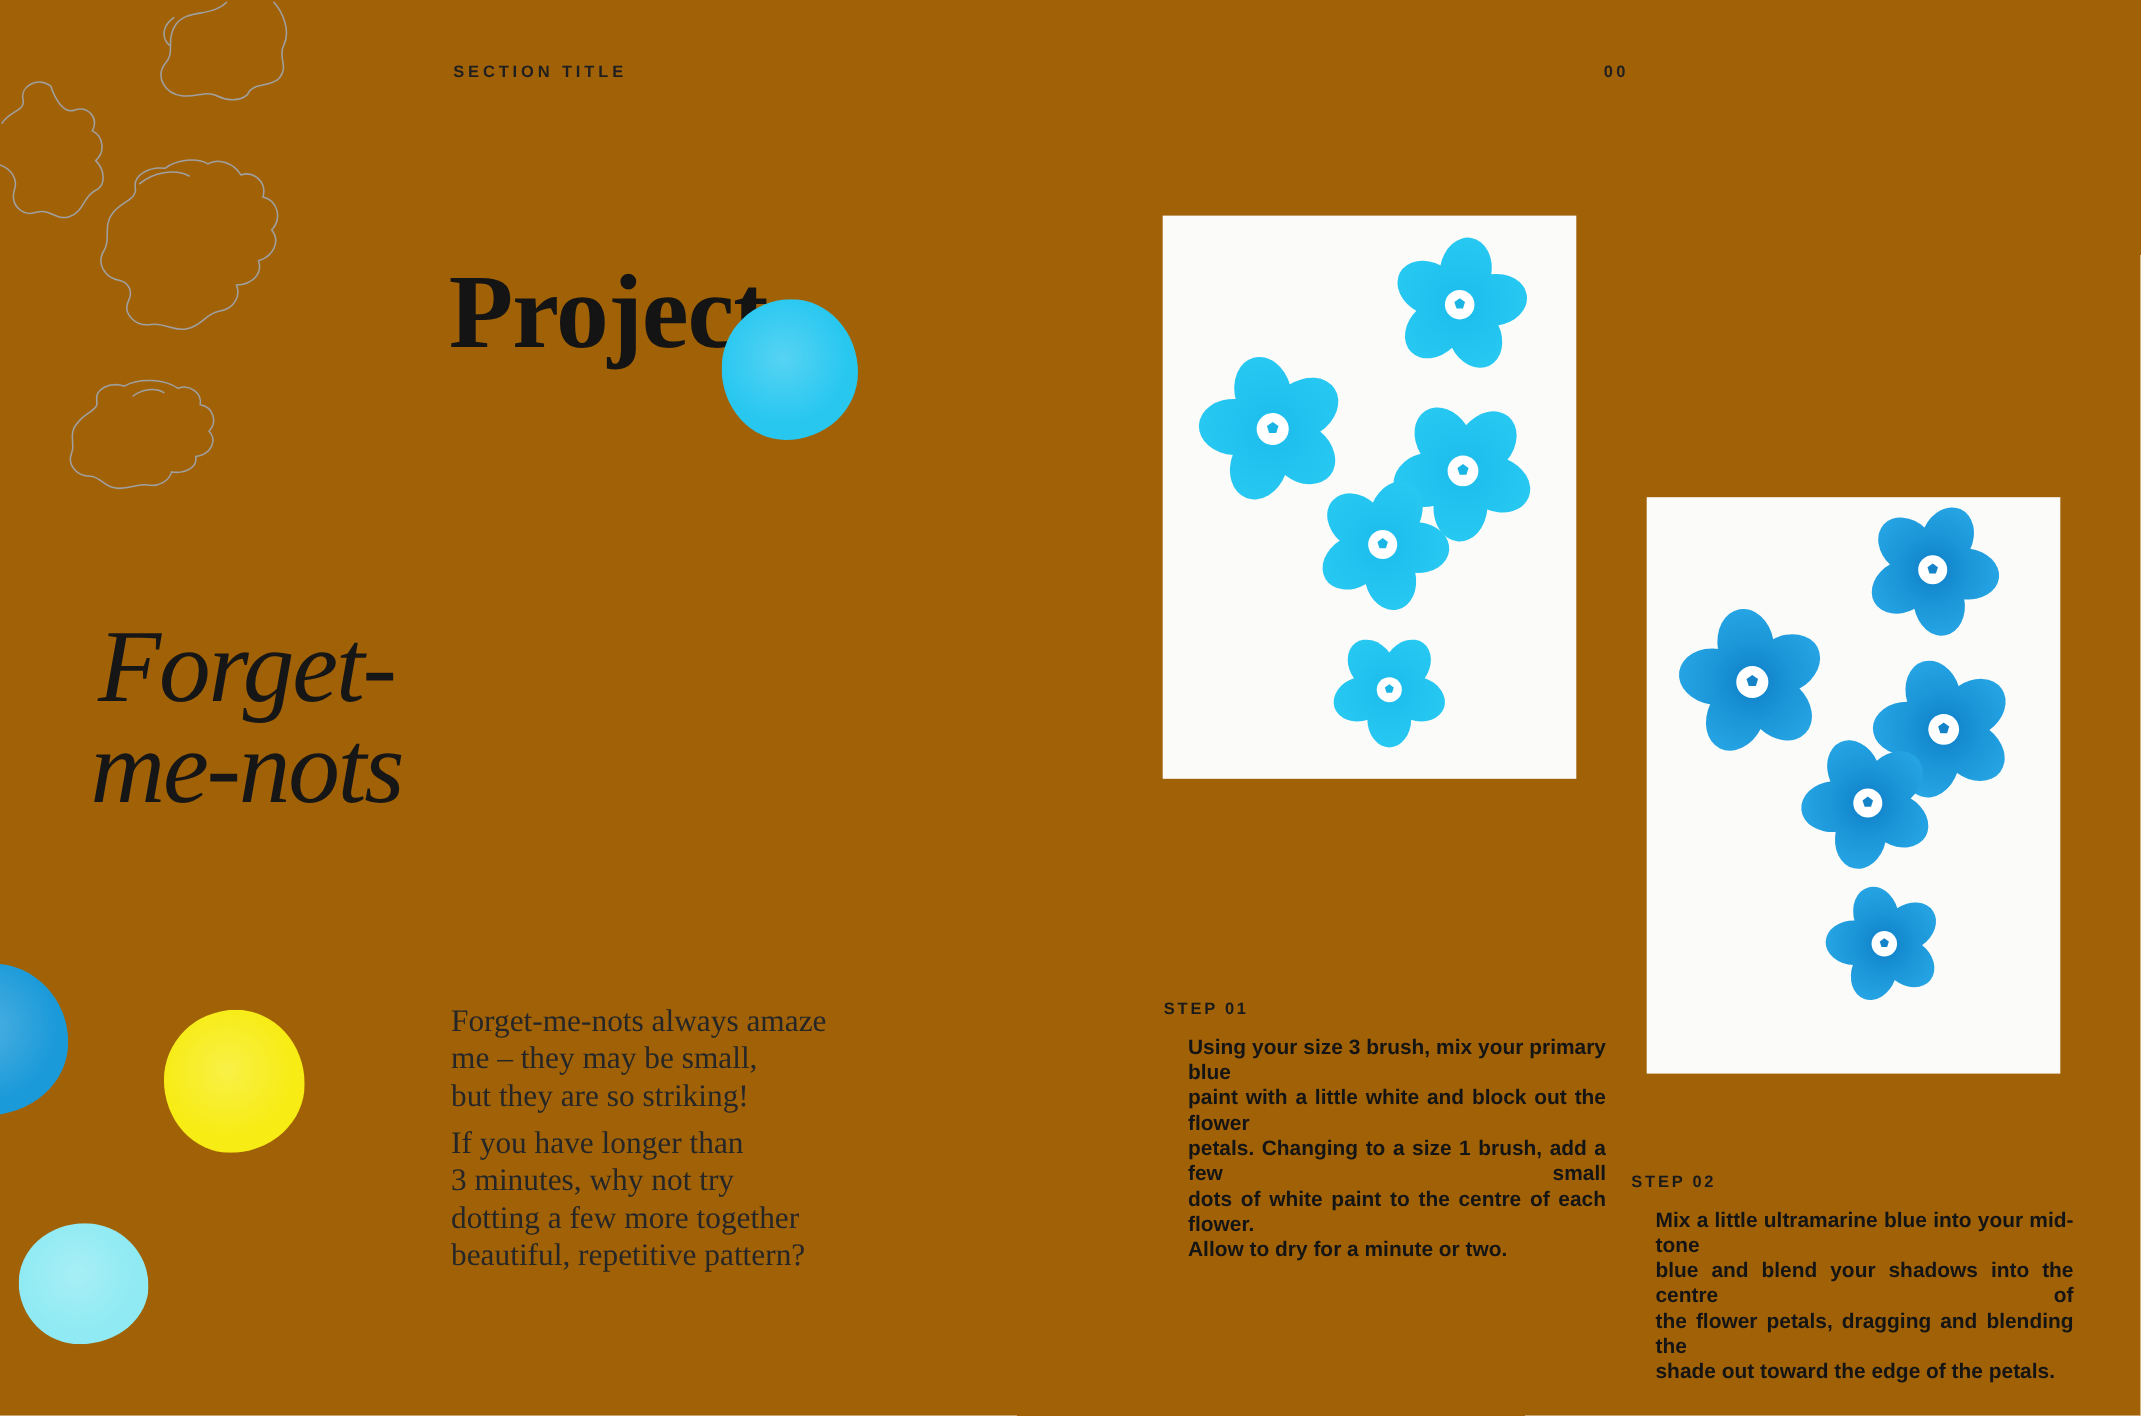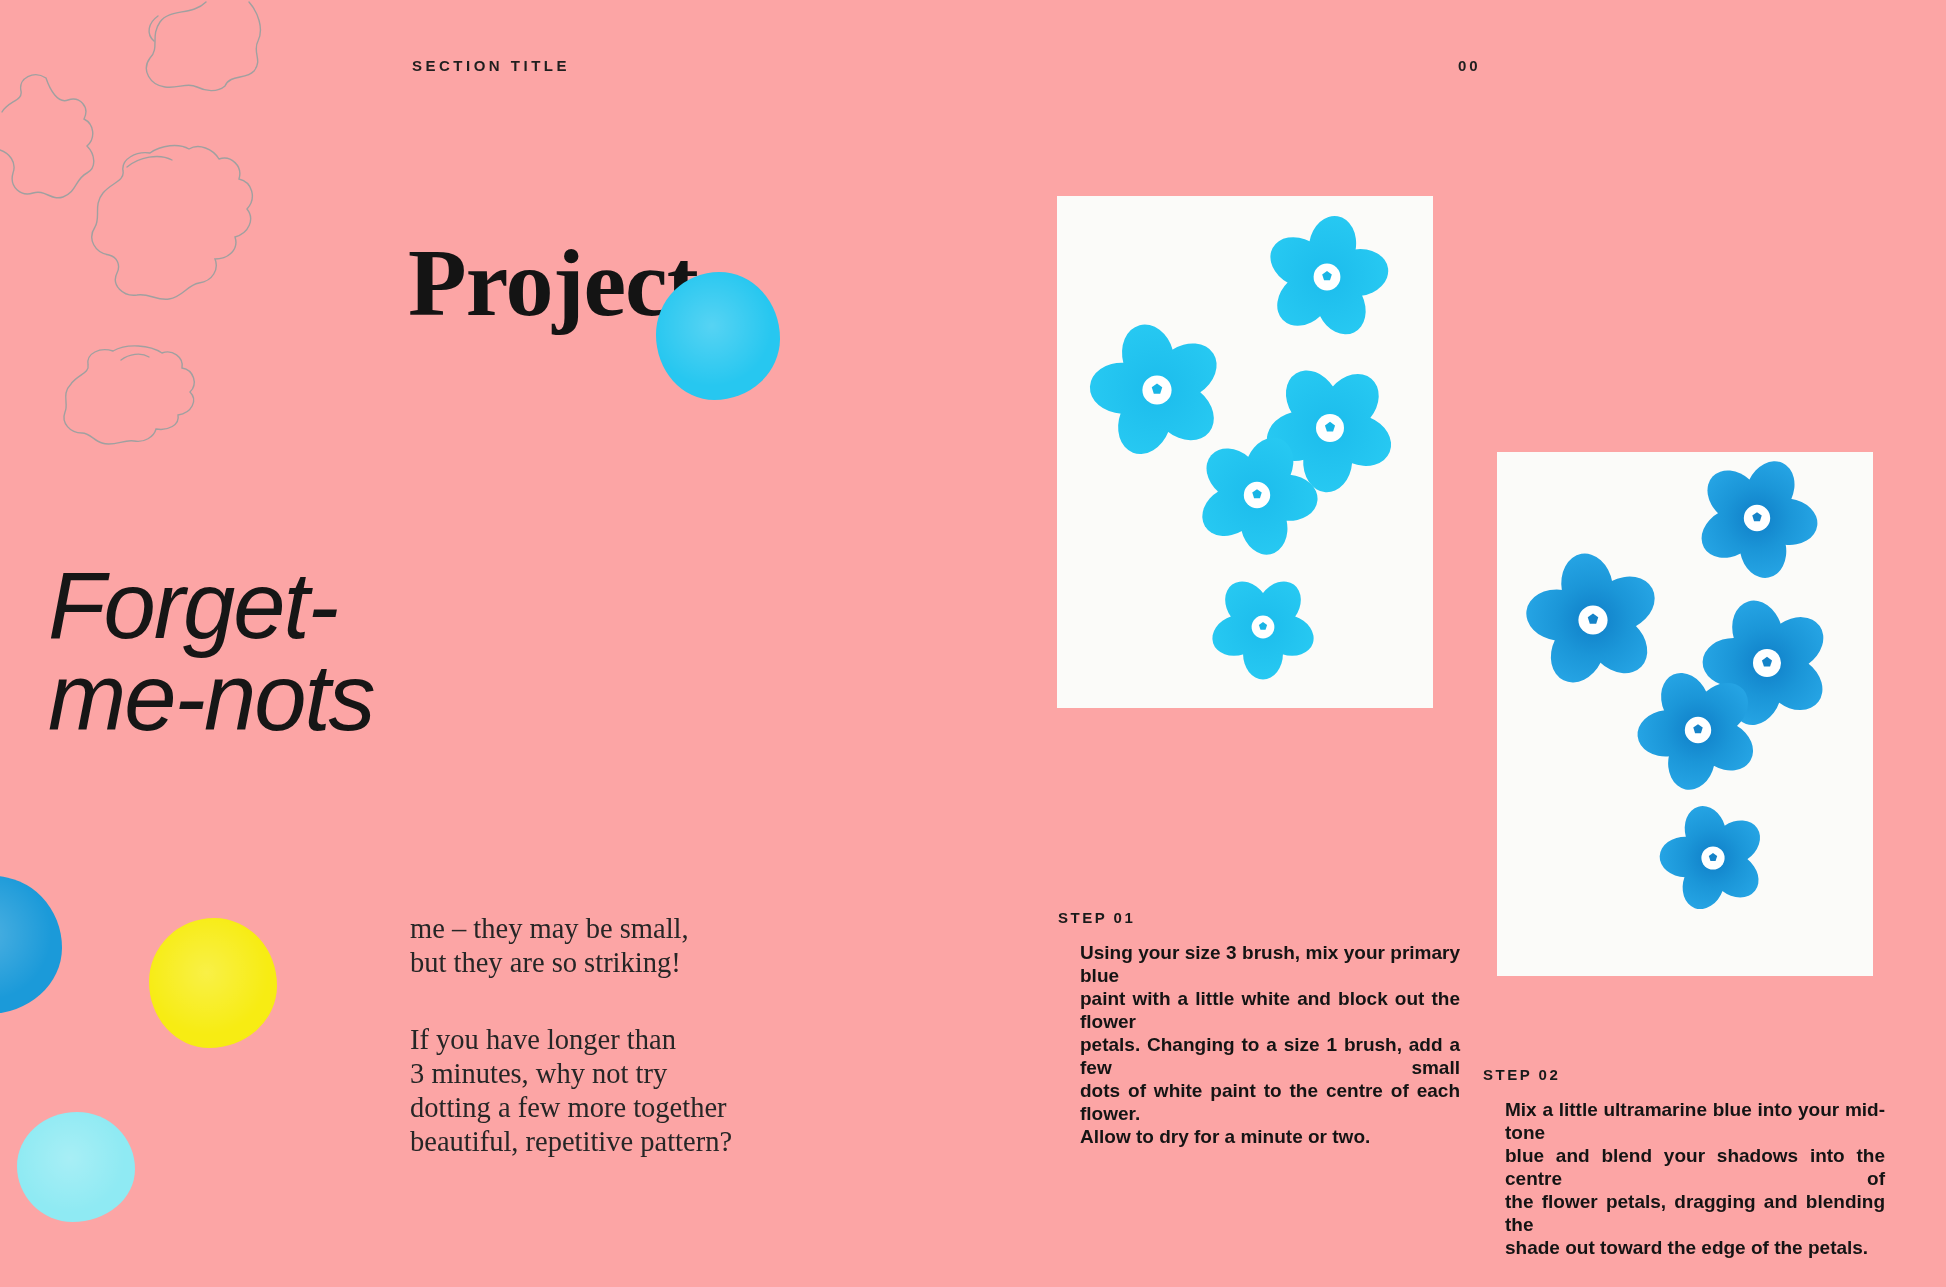--- a/index.html
+++ b/index.html
@@ -1,33 +1,33 @@
 <!DOCTYPE html>
 <html><head>
 <meta charset="utf-8">
 <style>
   html,body{margin:0;padding:0;background:#ffffff;}
   .page{
-    position:relative;width:1946px;height:1287px;background:#fca5a5;overflow:hidden;
+    position:relative;width:1946px;height:1287px;background:#a16207;overflow:hidden;
     font-family:"Liberation Sans",sans-serif;color:#1c1c1c;
   }
   
   .kicker{position:absolute;font-size:15px;font-weight:600;letter-spacing:3.5px;color:#1f1f1f;white-space:nowrap;}
   .kicker--section{left:412px;top:57px;}
   .kicker--pagenum{left:1458px;top:57px;letter-spacing:3px;}
 
   
   .project-title{
     position:absolute;left:408px;top:239px;z-index:1;
     font-family:"Liberation Serif","DejaVu Serif",serif;font-weight:700;
     font-size:96px;line-height:88px;letter-spacing:-1px;color:#141414;
   }
   .main-title{
-    position:absolute;left:48px;top:560px;width:352px;text-align:left;
-    font-family:Liberation Sans, sans-serif;font-style:italic;font-weight:400;
+    position:absolute;left:48px;top:560px;width:352px;text-align:center;
+    font-family:Liberation Serif, serif;font-style:italic;font-weight:400;
     font-size:94px;line-height:92px;letter-spacing:-2px;color:#161616;
   }
 
   
   .intro{
     position:absolute;left:410px;
     font-family:"Liberation Serif","DejaVu Serif",serif;
     font-size:28.5px;line-height:34px;color:#262626;
   }
   .intro--first{top:912px;}
@@ -94,20 +94,21 @@
   <div class="paint-dot" style="left: -78px; top: 876px; width: 140px; height: 138px; background: radial-gradient(circle at 45% 42%, rgba(255, 255, 255, 0.22), rgba(255, 255, 255, 0) 60%), rgb(27, 154, 217);"></div>
   <div class="paint-dot" style="left: 149px; top: 918px; width: 128px; height: 130px; background: radial-gradient(circle at 45% 42%, rgba(255, 255, 255, 0.22), rgba(255, 255, 255, 0) 60%), rgb(247, 236, 19);"></div>
   <div class="paint-dot" style="left: 17px; top: 1112px; width: 118px; height: 110px; background: radial-gradient(circle at 45% 42%, rgba(255, 255, 255, 0.22), rgba(255, 255, 255, 0) 60%), rgb(143, 234, 243);"></div>
 
   <div class="main-title">
     <div>Forget-</div>
     <div>me-nots</div>
   </div>
 
   <div class="intro intro--first">
+    <div class="text-line">Forget-me-nots always amaze</div>
     <div class="text-line">me – they may be small,</div>
     <div class="text-line">but they are so striking!</div>
   </div>
   <div class="intro intro--second">
     <div class="text-line">If you have longer than</div>
     <div class="text-line">3 minutes, why not try</div>
     <div class="text-line">dotting a few more together</div>
     <div class="text-line">beautiful, repetitive pattern?</div>
   </div>
 

